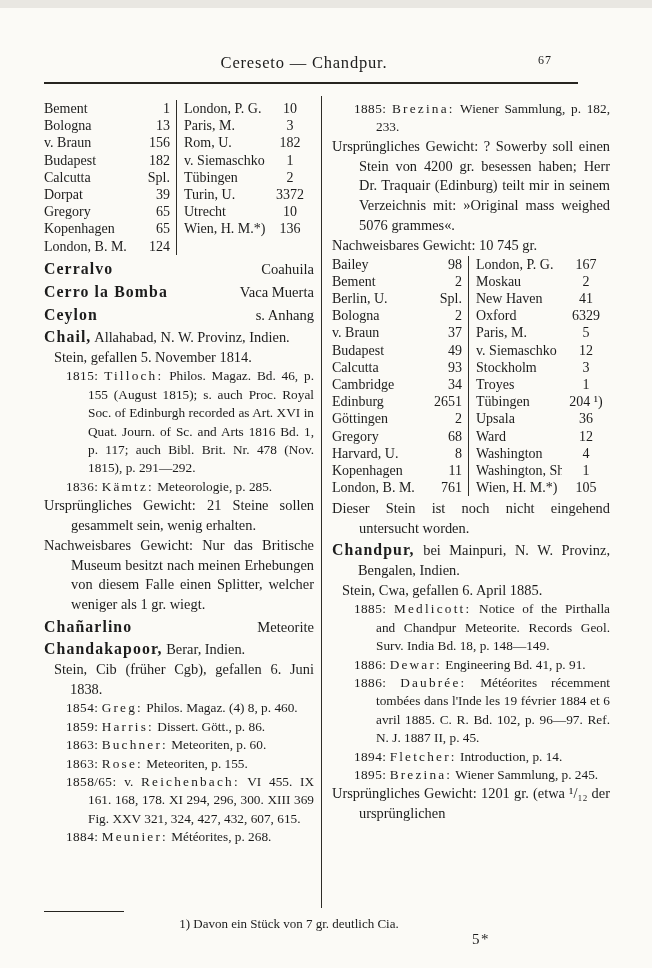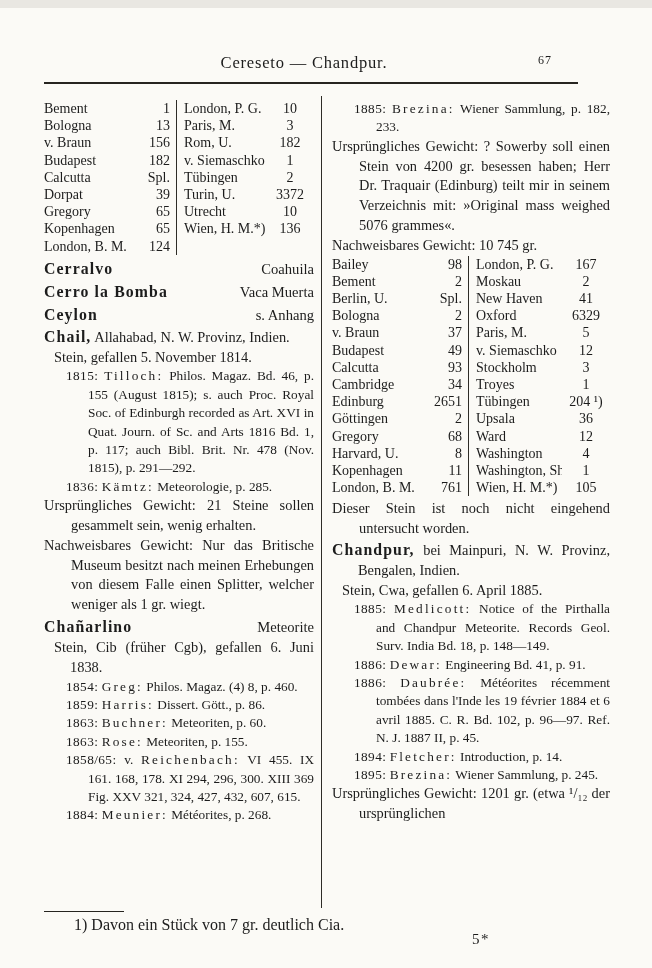--- a/index.html
+++ b/index.html
@@ -37,22 +37,22 @@
   .p-head  { padding-left:26px; text-indent:-26px; margin-top:1px; }
   .p-stein { padding-left:26px; text-indent:-16px; }
   .p-weight{ padding-left:27px; text-indent:-27px; }
 
   .ref { margin:0; font-size:13.3px; line-height:18.4px;
     padding-left:44px; text-indent:-22px; text-align:justify; }
   .yr { letter-spacing:0.4px; }
   .au { letter-spacing:2.2px; }
 
   .fn-rule { position:absolute; top:903px; left:44px; width:80px; border-top:1.5px solid #26241f; }
-  .fn-text { position:absolute; top:908px; left:44px; width:430px; font-size:16px;
-    padding-left:30px; }
+  .fn-text { position:absolute; top:908px; left:44px; width:430px; font-size:13px;
+    padding-left:30px;text-align:center; }
   .sig { position:absolute; top:923px; left:472px; font-size:15px; letter-spacing:1.5px; }
 </style>
 </head>
 <body>
 
 <div class="page">
 
   <div class="hdr-title">Cereseto — Chandpur.</div>
   <div class="hdr-page">67</div>
   <div class="top-rule"></div>
@@ -168,20 +168,24 @@
       </div>
 
     <p class="p p-weight">Ursprüngliches Gewicht: 21 Steine sollen gesammelt sein, wenig erhalten.</p>
     <p class="p p-weight">Nachweisbares Gewicht: Nur das Britische Museum besitzt nach meinen Erhebungen von diesem Falle einen Splitter, welcher weniger als 1 gr. wiegt.</p>
 
     <div class="entry-row">
       <span class="ehead">Chañarlino</span>
       <span class="eloc">Meteorite</span>
     </div>
 
+    <p class="p p-head">
+      <span class="ehead">Chandakapoor,</span>
+      <span>Berar, Indien.</span>
+    </p>
     <p class="p p-stein">Stein, Cib (früher Cgb), gefallen 6. Juni 1838.</p>
 
     <div>
 
         <p class="ref">
           <span class="yr">1854:</span>
           <span></span>
           <span class="au">Greg:</span>
           <span>Philos. Magaz. (4) 8, p. 460.</span>
         </p>

